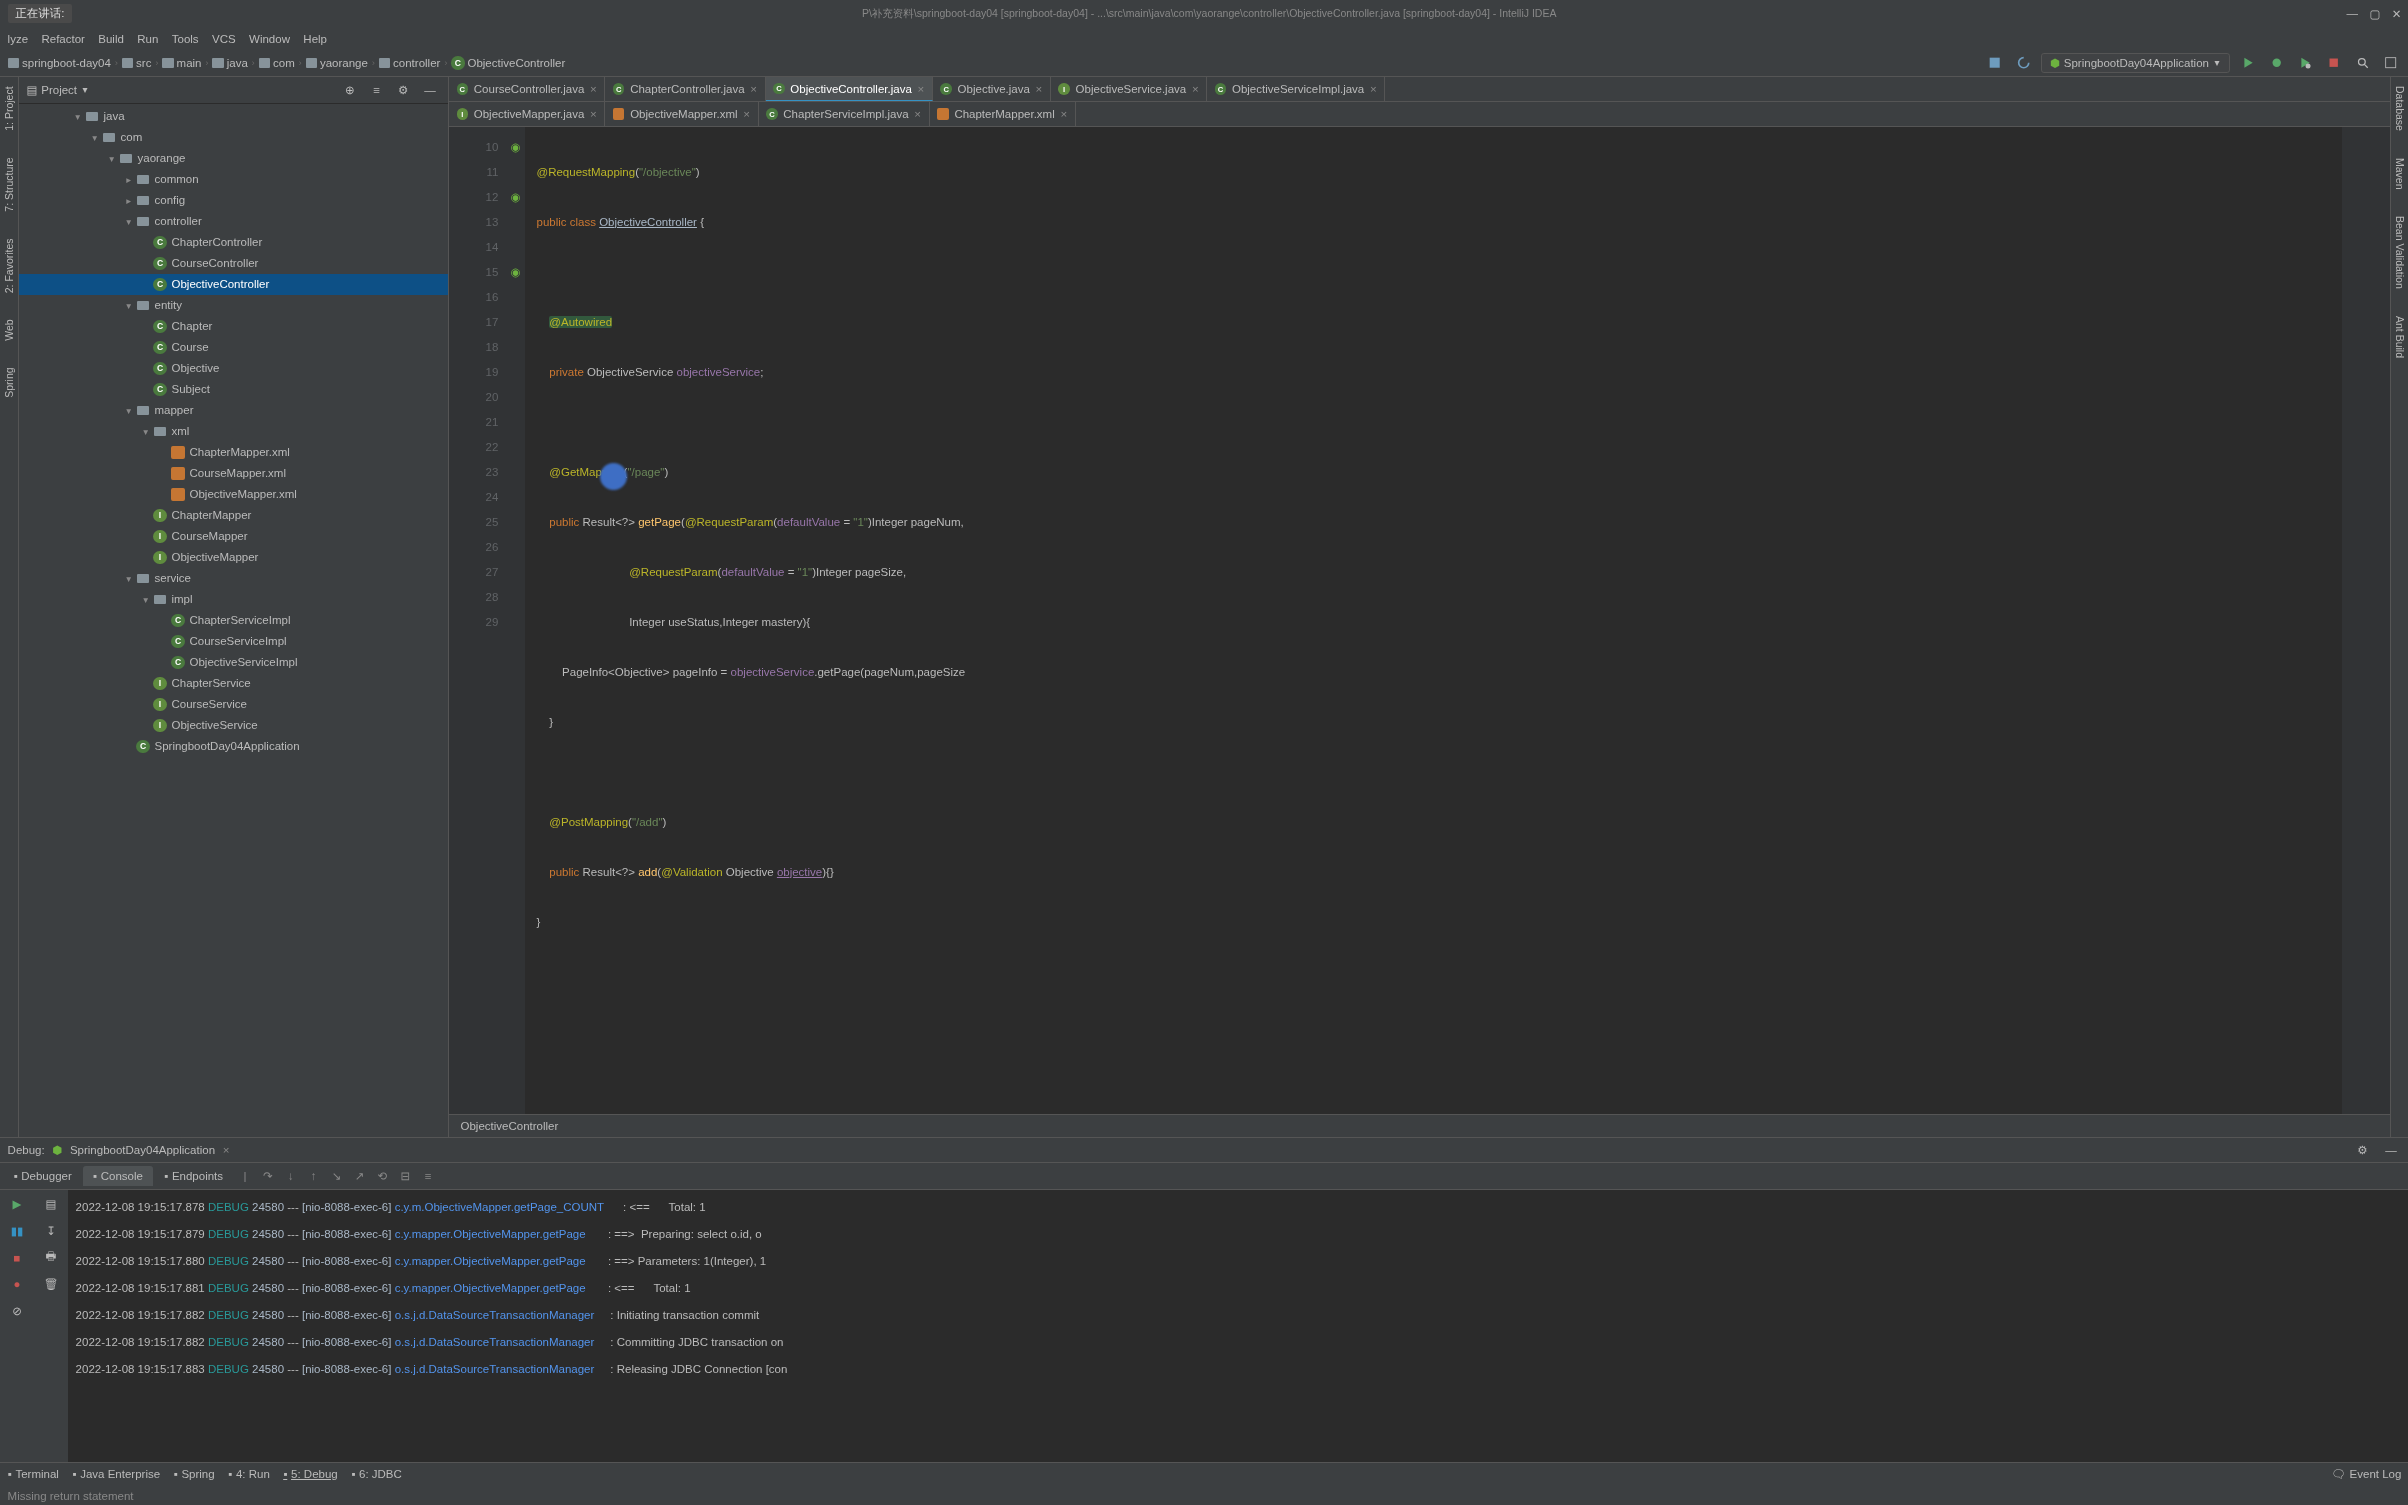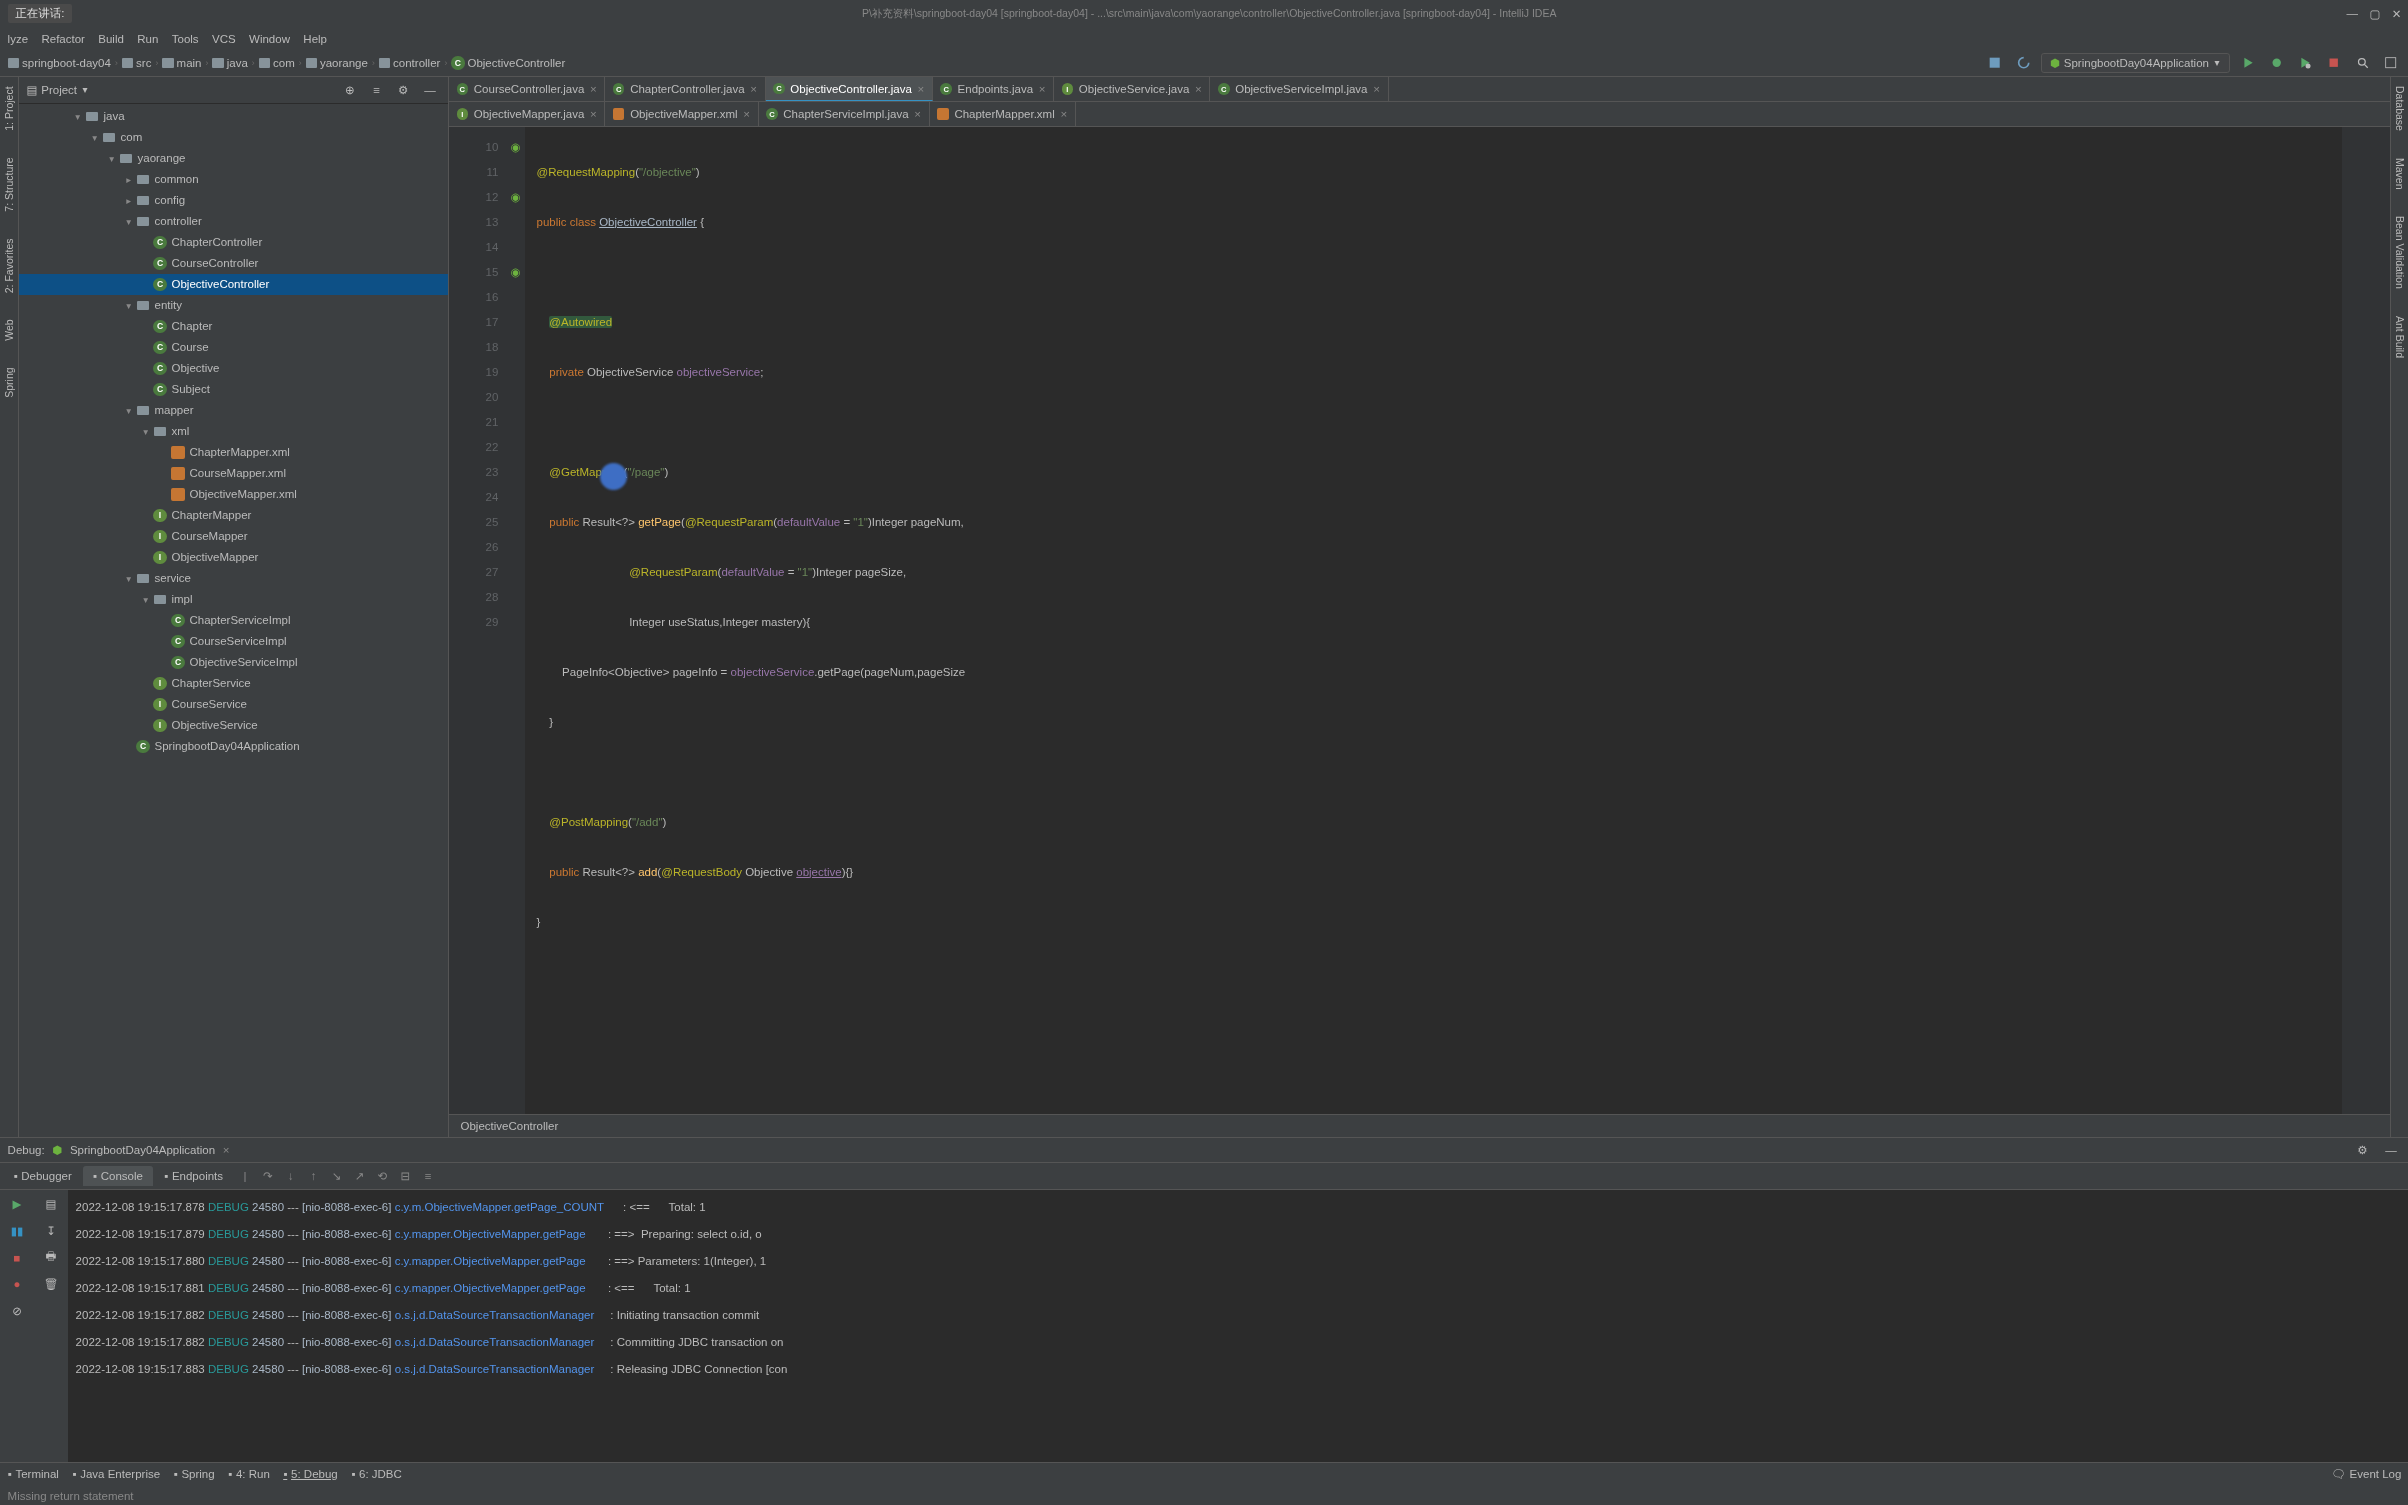--- a/index.html
+++ b/index.html
@@ -437,21 +437,21 @@
           <span>ChapterController.java</span>
           <span class="tab-close">×</span>
         </div>
         <div class="ed-tab active-blue">
           <span class="class-circle class-c" style="width:11.5px;height:11.5px;font-size:7.6px;">C</span>
           <span>ObjectiveController.java</span>
           <span class="tab-close">×</span>
         </div>
         <div class="ed-tab">
           <span class="class-circle class-c" style="width:11.5px;height:11.5px;font-size:7.6px;">C</span>
-          <span>Endpoints.java</span>
+          <span>Objective.java</span>
           <span class="tab-close">×</span>
         </div>
         <div class="ed-tab">
           <span class="class-circle class-i" style="width:11.5px;height:11.5px;font-size:7.6px;">I</span>
           <span>ObjectiveService.java</span>
           <span class="tab-close">×</span>
         </div>
         <div class="ed-tab">
           <span class="class-circle class-c" style="width:11.5px;height:11.5px;font-size:7.6px;">C</span>
           <span>ObjectiveServiceImpl.java</span>
@@ -539,21 +539,21 @@
 <div class="code-line">    <span class="k-key">private</span> ObjectiveService <span class="k-field">objectiveService</span>;</div>
 <div class="code-line"></div>
 <div class="code-line">    <span class="k-ann">@GetMapping</span>(<span class="k-str">"/page"</span>)</div>
 <div class="code-line">    <span class="k-key">public</span> Result&lt;?&gt; <span class="k-fn">getPage</span>(<span class="k-ann">@RequestParam</span>(<span class="k-param">defaultValue</span> = <span class="k-str">"1"</span>)Integer pageNum,</div>
 <div class="code-line">                             <span class="k-ann">@RequestParam</span>(<span class="k-param">defaultValue</span> = <span class="k-str">"1"</span>)Integer pageSize,</div>
 <div class="code-line">                             Integer useStatus,Integer mastery){</div>
 <div class="code-line">        PageInfo&lt;Objective&gt; pageInfo = <span class="k-field">objectiveService</span>.getPage(pageNum,pageSize</div>
 <div class="code-line">    }</div>
 <div class="code-line"></div>
 <div class="code-line">    <span class="k-ann">@PostMapping</span>(<span class="k-str">"/add"</span>)</div>
-<div class="code-line">    <span class="k-key">public</span> Result&lt;?&gt; <span class="k-fn">add</span>(<span class="k-ann">@RequestBody</span> Objective <span class="k-param underline">objective</span>){}</div>
+<div class="code-line">    <span class="k-key">public</span> Result&lt;?&gt; <span class="k-fn">add</span>(<span class="k-ann">@Validation</span> Objective <span class="k-param underline">objective</span>){}</div>
 <div class="code-line">}</div>
 <div class="code-line"></div>
         <div class="blue-cursor-dot" style="top:336px;left:75px;"></div>
       </div>
       <div class="minimap"></div>
     </div>
     <div class="breadcrumb-bar">
       <span>ObjectiveController</span>
     </div>
   </div>

